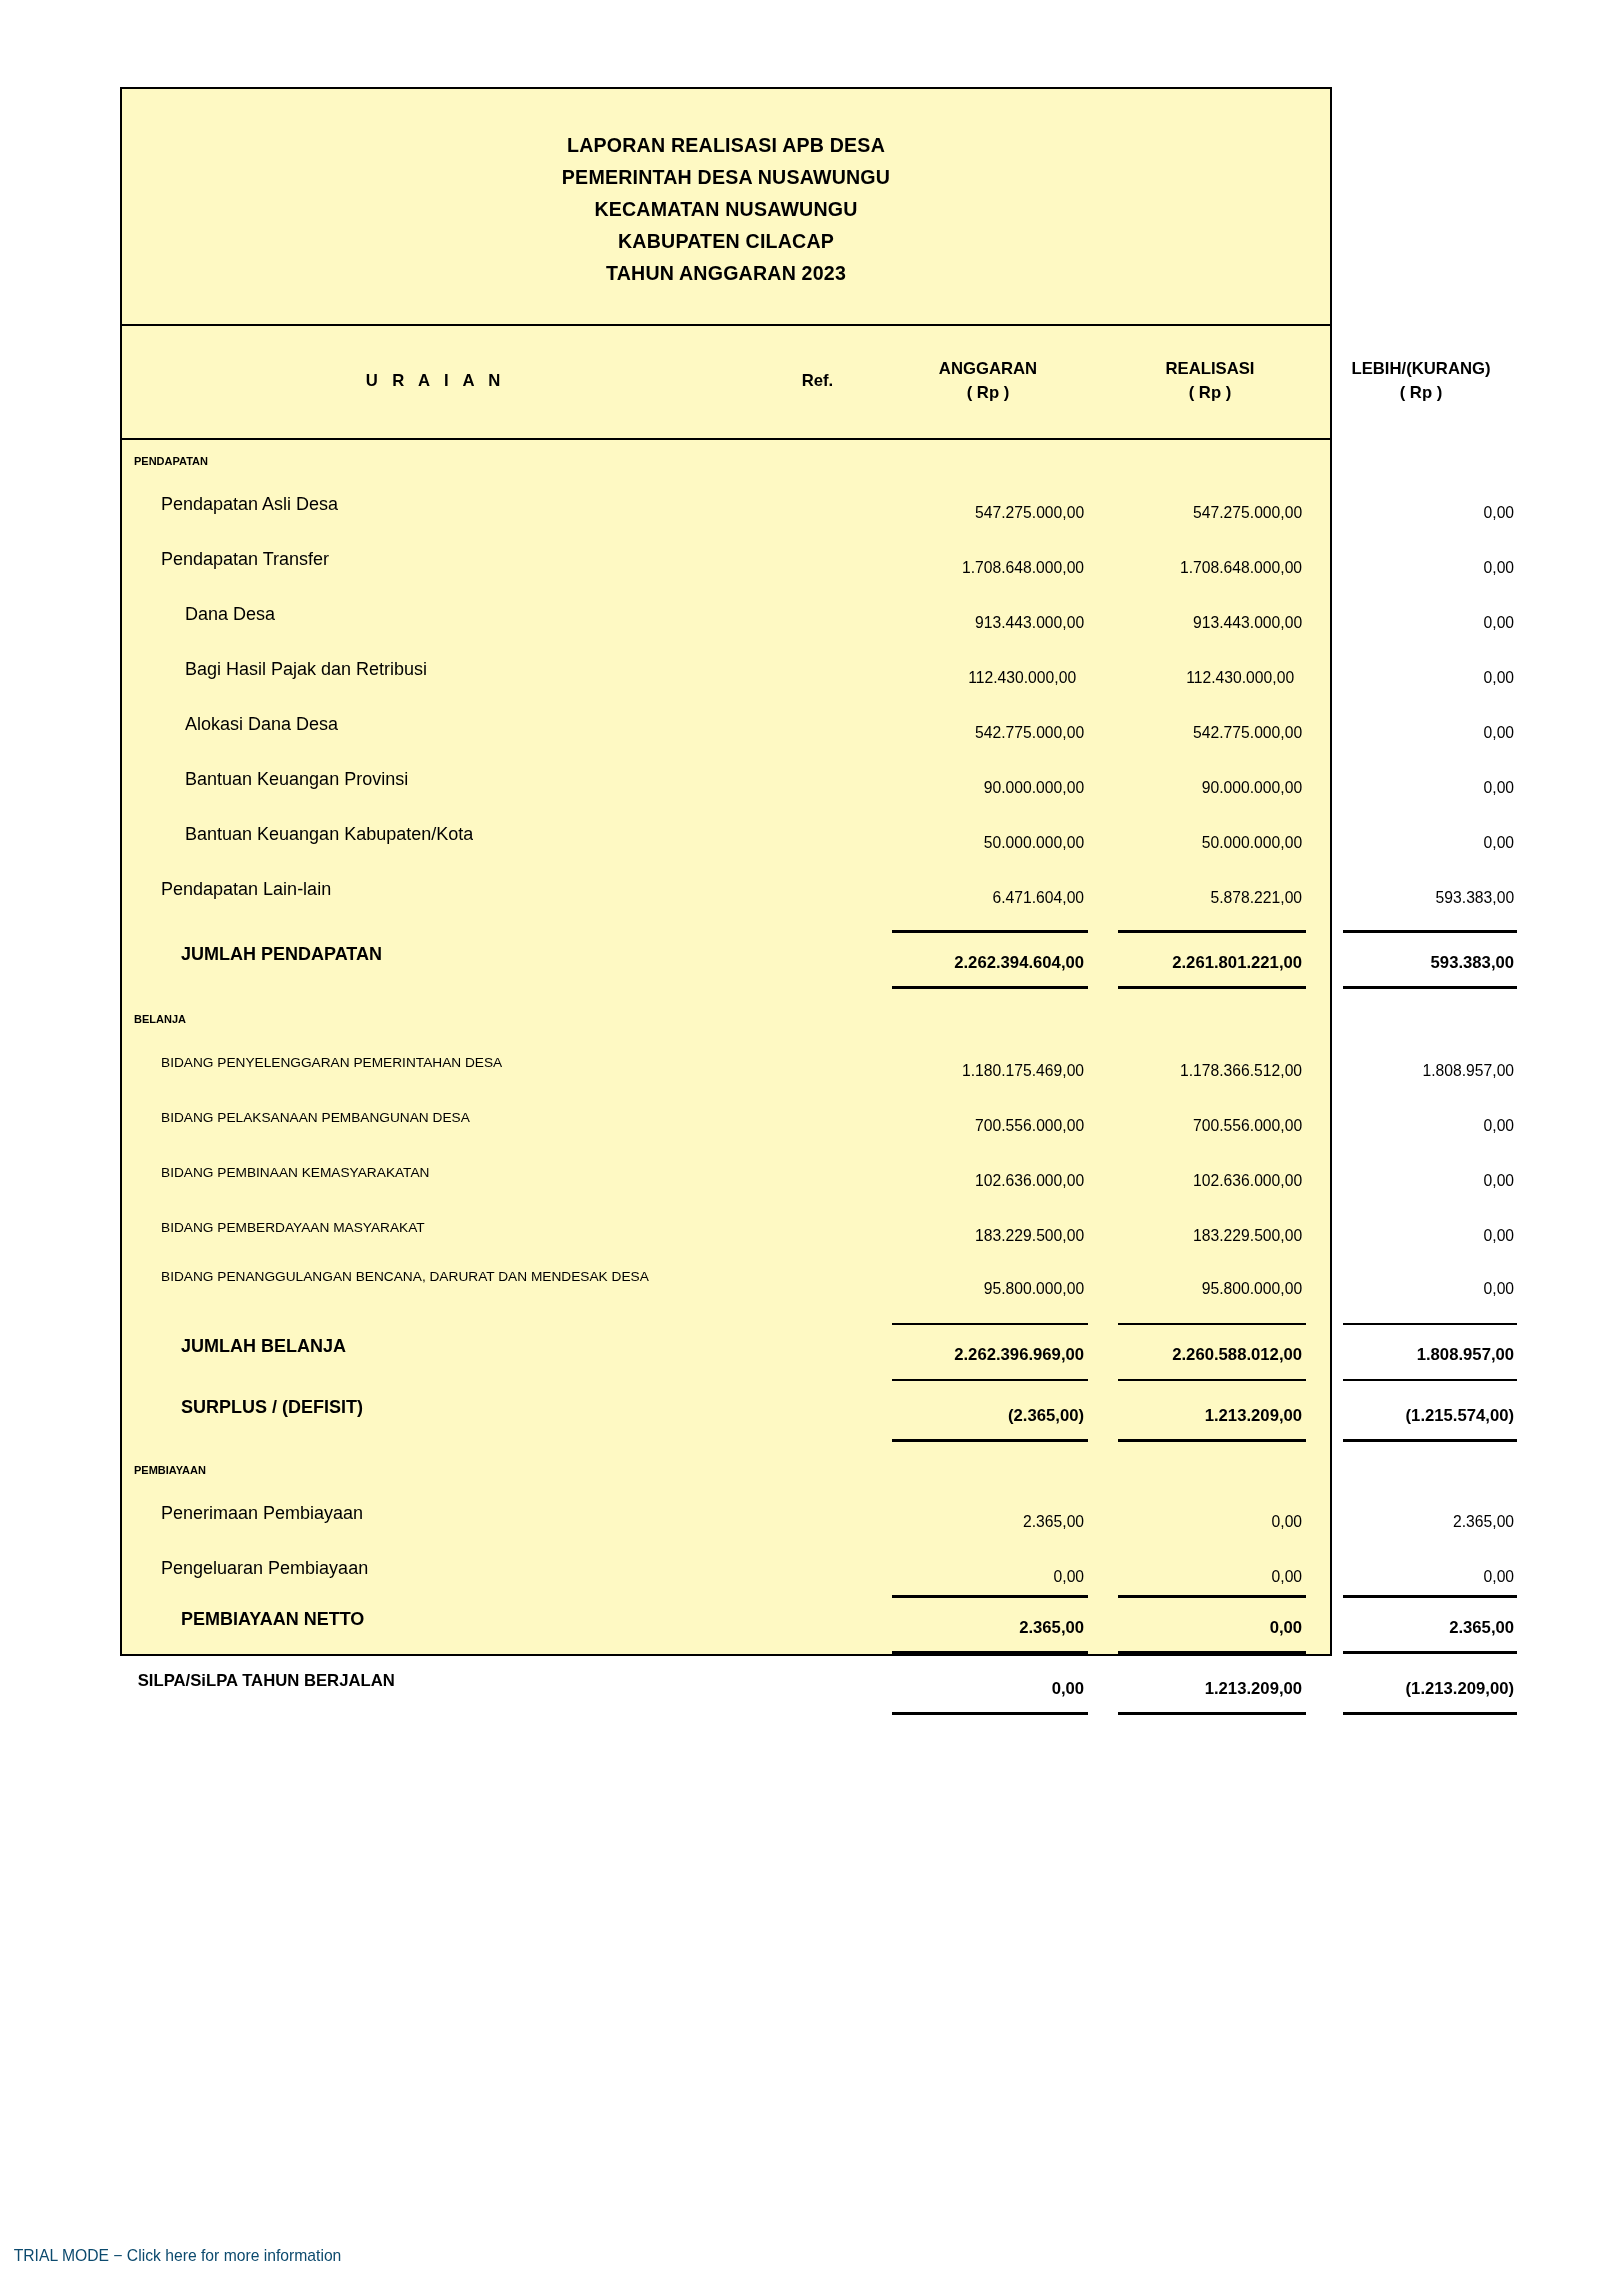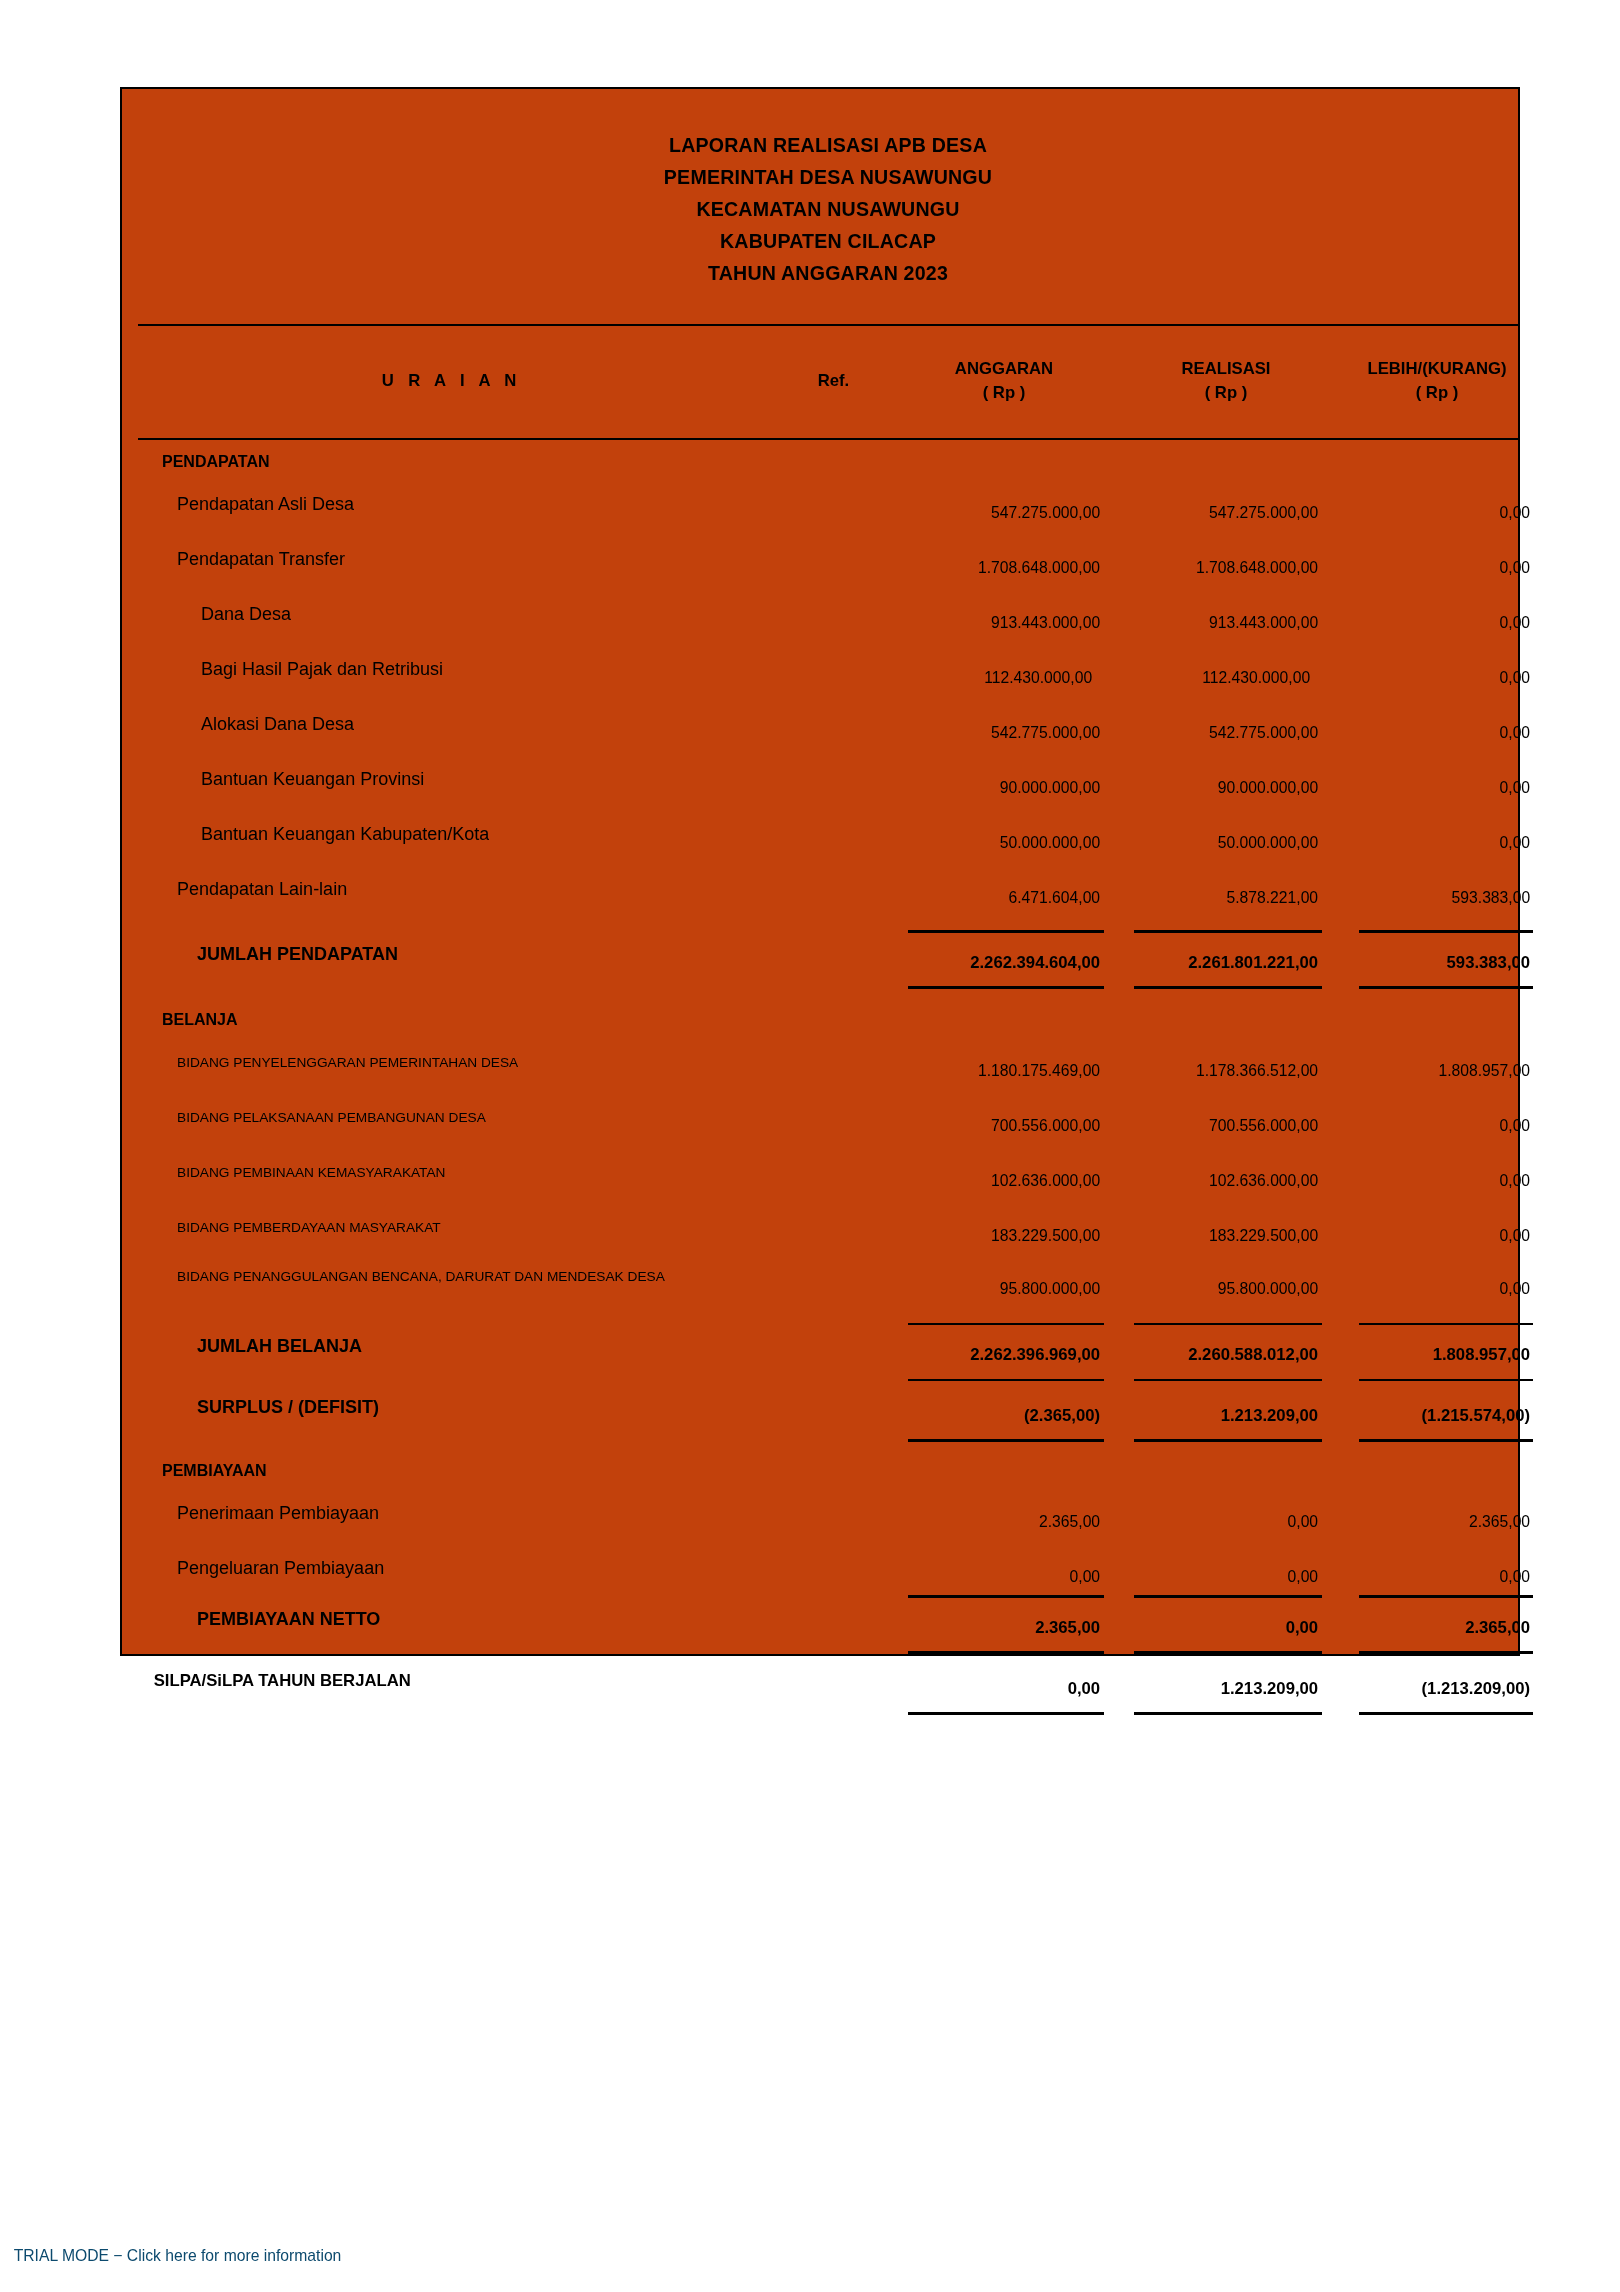--- a/index.html
+++ b/index.html
@@ -14,26 +14,25 @@
     font-family: "Liberation Sans", sans-serif;
     color: #000000;
     overflow: hidden;
   }
 
   
   #report-frame {
     position: absolute;
     left: 120px;
     top: 87px;
-    width: 1400px;
+    width: 1212px;
     height: 1569px;
     border: 2.9px solid #000000;
     box-sizing: border-box;
-    background: #c2410c;
-    padding-left: 16px;
+    background: #fef9c3;
   }
 
   
   #title-block {
     height: 237px;
     box-sizing: border-box;
     border-bottom: 2.9px solid #000000;
     display: flex;
     flex-direction: column;
     align-items: center;
@@ -91,21 +90,21 @@
     line-height: 43px;
   }
   .row.wrap2 .label {
     white-space: normal;
     line-height: 21.6px;
     top: 5.9px;
     width: 549px;
   }
 
   
-  .lvl0 { left: 24px; font-weight: bold; font-size: 16px; }
+  .lvl0 { left: 12px; font-weight: bold; font-size: 11px; }
   .lvl1 { left: 39px; font-weight: normal; }
   .lvl2 { left: 63px; font-weight: normal; }
   .lvl1b { left: 59px; font-weight: bold; font-size: 18px; }
   .lvl0b { left: 15.7px; font-weight: bold; font-size: 16.7px; }
   .small { font-size: 13.7px; }
 
   
   .clip-jumlah-pendapatan { width: 274px; }
   .clip-pembiayaan-netto { width: 274px; }
   .clip-silpa { width: 333px; }

